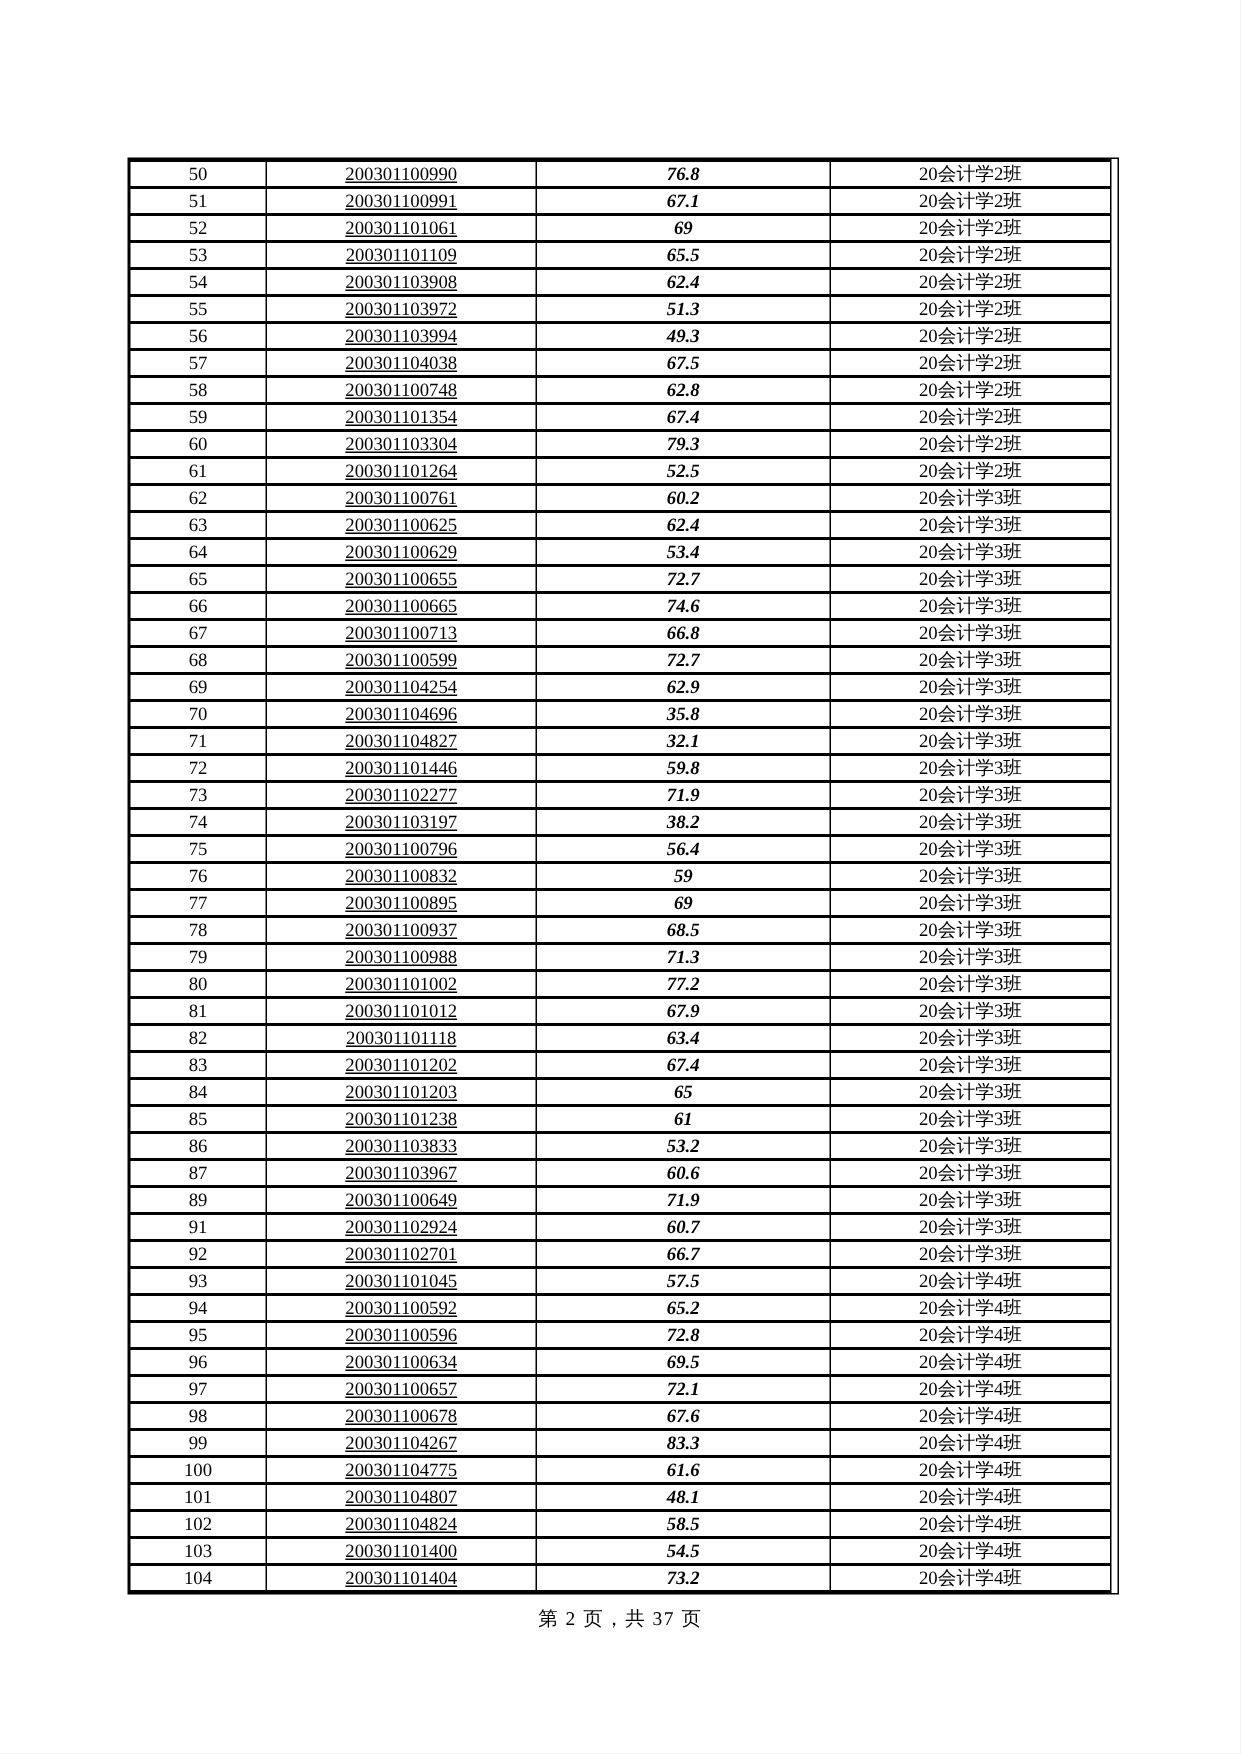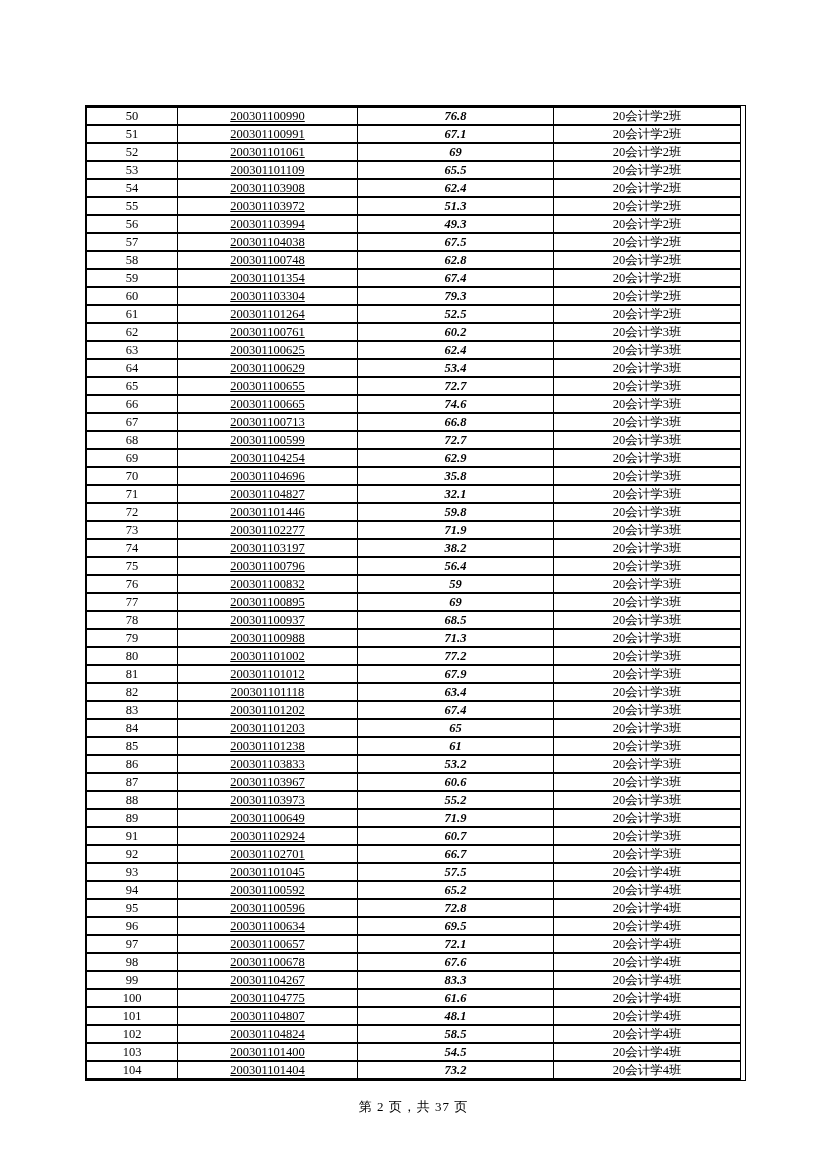--- a/index.html
+++ b/index.html
@@ -43,21 +43,21 @@
     white-space: nowrap;
     overflow: hidden;
   }
   td.c-no    { width: 86px;  }
   td.c-id    { width: 175px; text-decoration: underline; }
   td.c-score { width: 191px; font-weight: bold; font-style: italic; }
   td.c-class { width: 182px; font-size: 13.5px; }
   .footer {
     position: absolute;
     left: 0;
-    top: 1098px;
+    top: 1070px;
     width: 100%;
     text-align: center;
     font-size: 13px;
     letter-spacing: 1px;
     color: #000000;
   }
 </style>
 </head>
 <body>
 
@@ -288,26 +288,20 @@
             <td class="c-score">53.2</td>
             <td class="c-class">20会计学3班</td>
           </tr>
           <tr>
             <td class="c-no">87</td>
             <td class="c-id">200301103967</td>
             <td class="c-score">60.6</td>
             <td class="c-class">20会计学3班</td>
           </tr>
           <tr>
-            <td class="c-no">88</td>
-            <td class="c-id">200301103973</td>
-            <td class="c-score">55.2</td>
-            <td class="c-class">20会计学3班</td>
-          </tr>
-          <tr>
             <td class="c-no">89</td>
             <td class="c-id">200301100649</td>
             <td class="c-score">71.9</td>
             <td class="c-class">20会计学3班</td>
           </tr>
           <tr>
             <td class="c-no">91</td>
             <td class="c-id">200301102924</td>
             <td class="c-score">60.7</td>
             <td class="c-class">20会计学3班</td>

